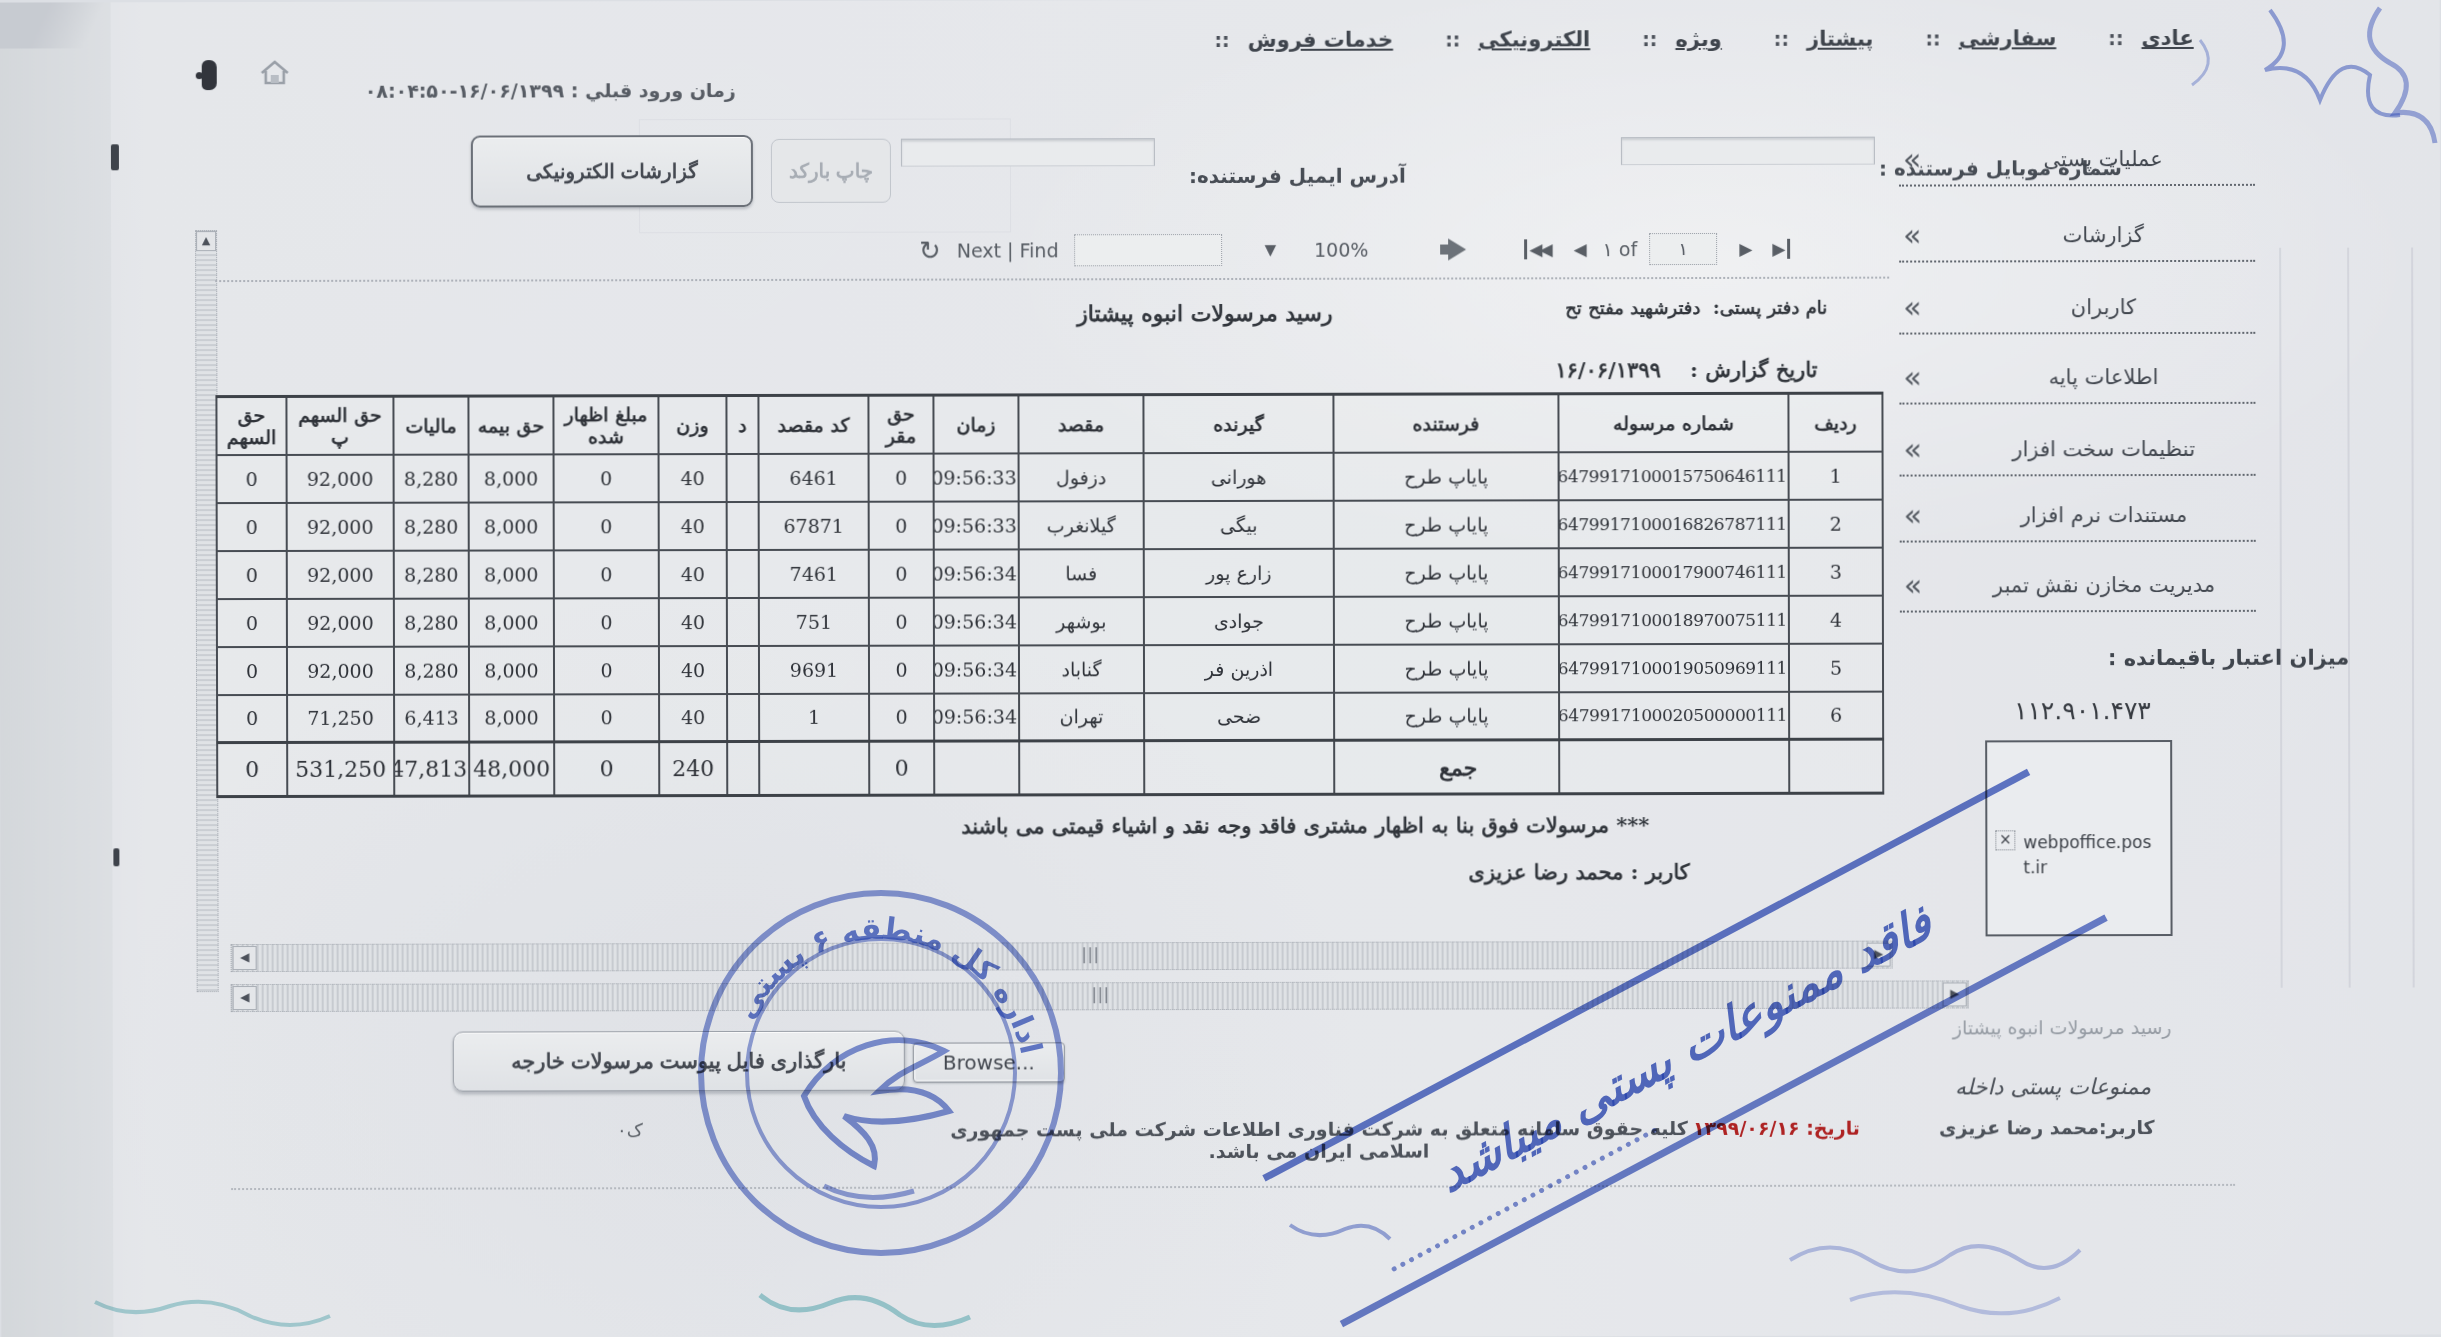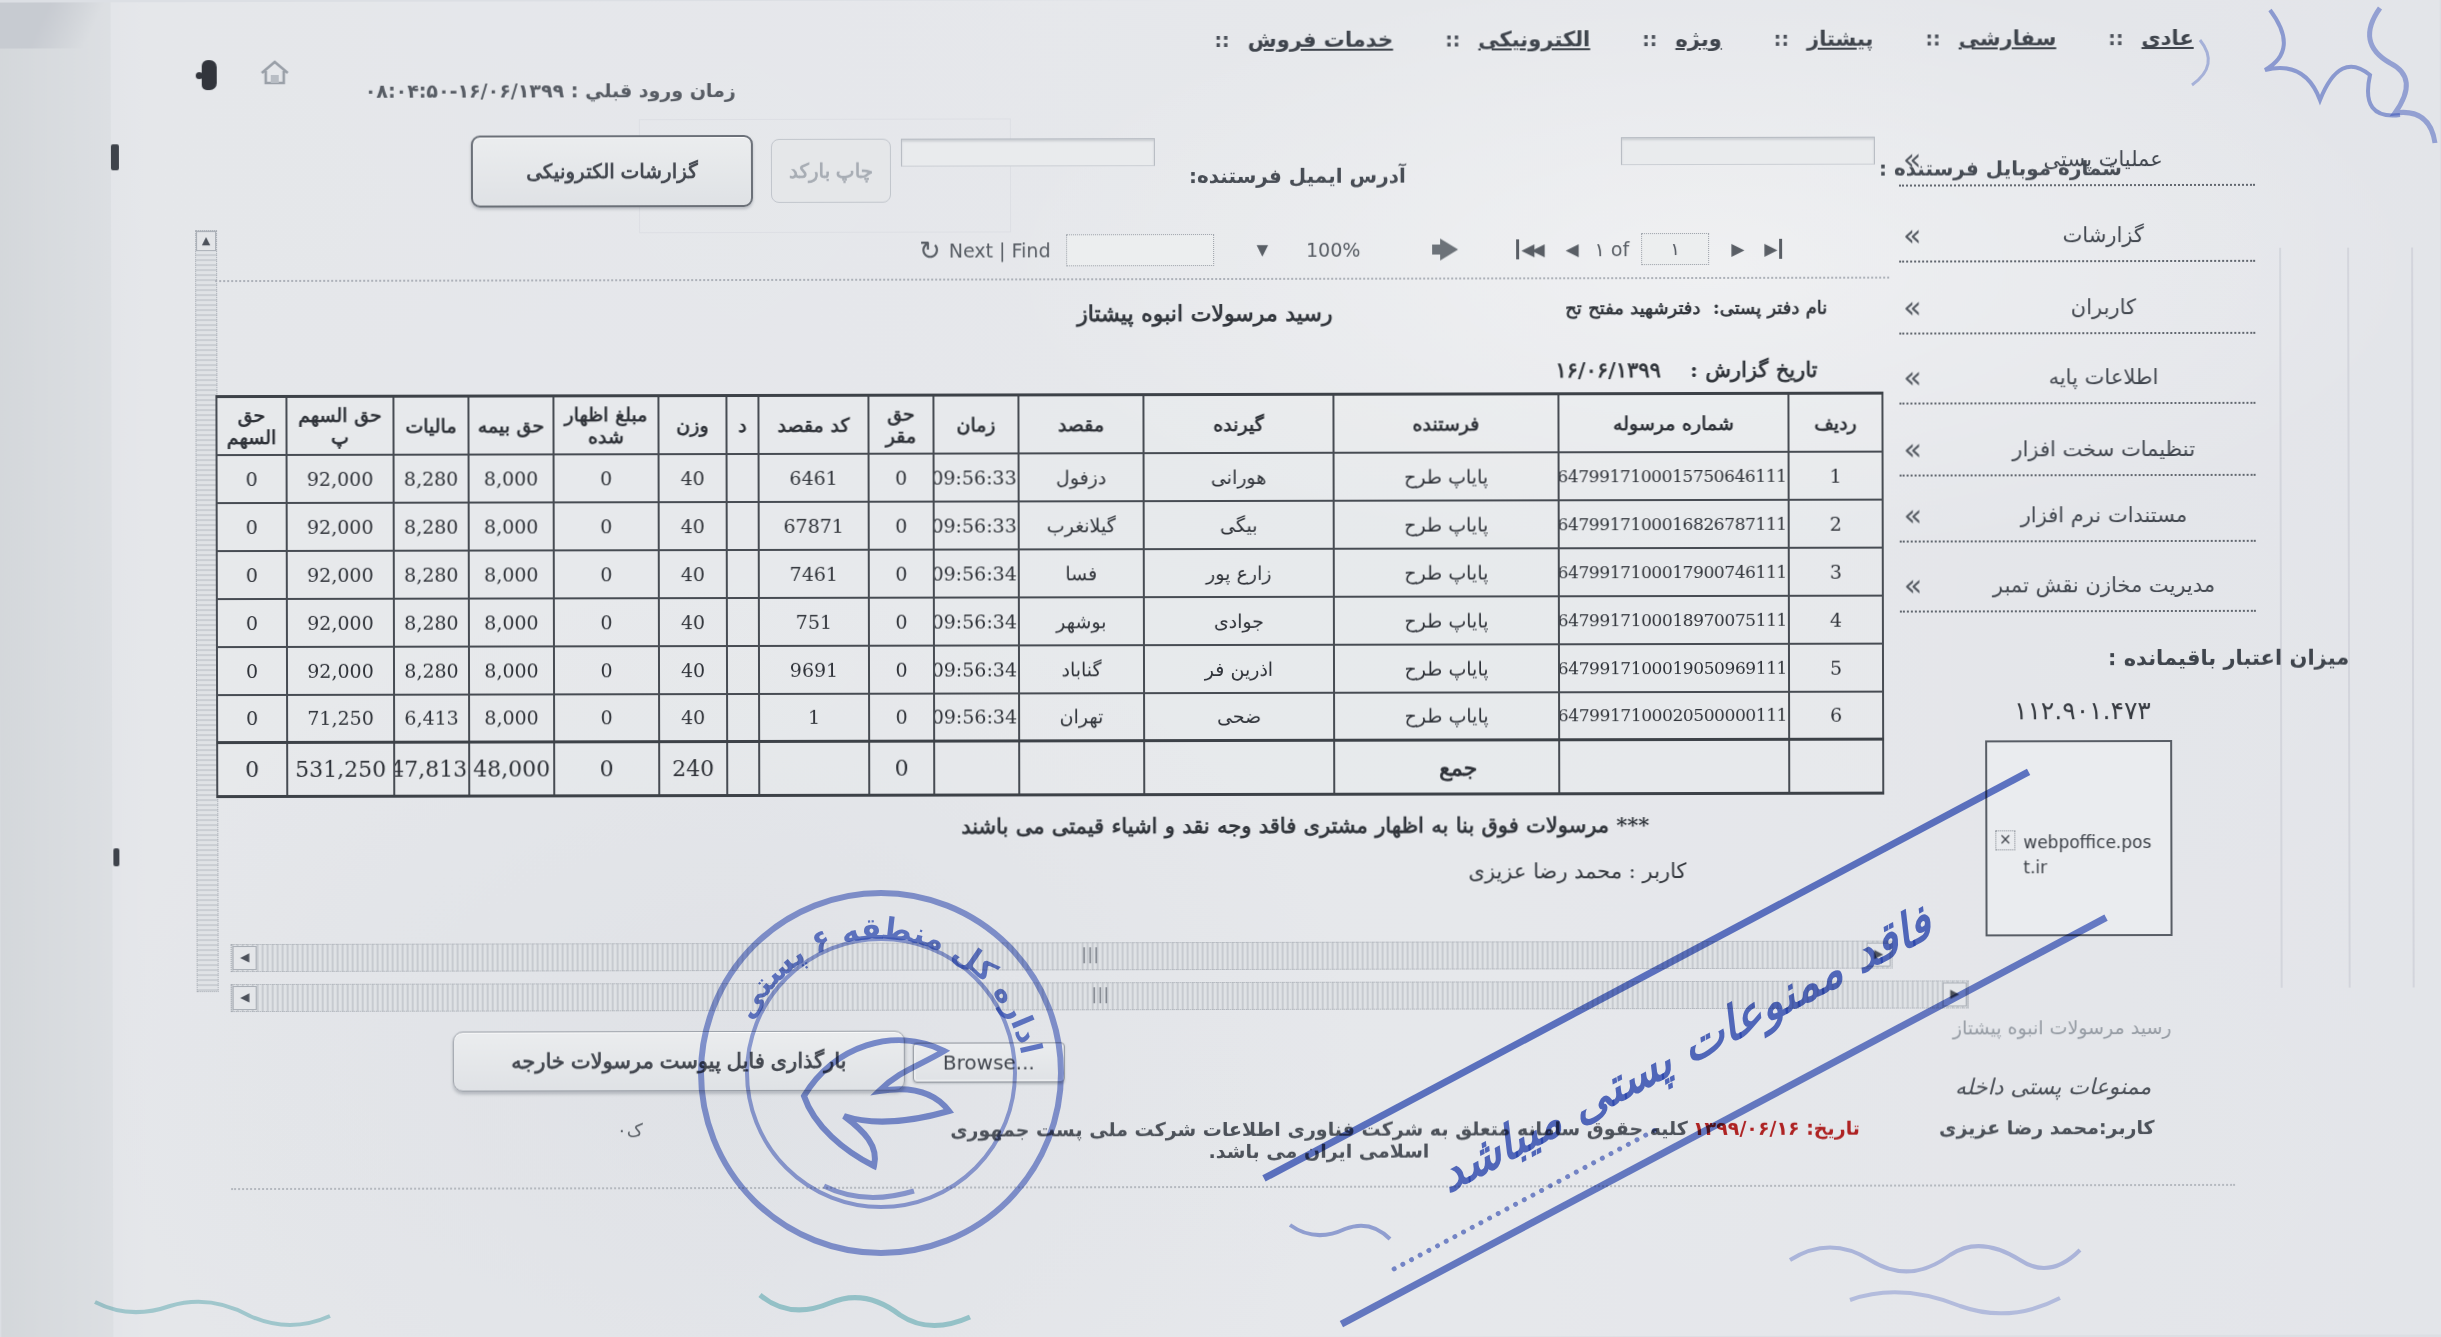--- a/index.html
+++ b/index.html
@@ -78,21 +78,21 @@
   table.report{position:absolute;left:216px;top:393px;width:1668px;border-collapse:collapse;table-layout:fixed;direction:rtl;font-family:"DejaVu Serif","Liberation Serif",serif;background:rgba(240,242,245,.25);}
   table.report th, table.report td{border:2px solid #454a52;text-align:center;color:#2c3037;overflow:hidden;}
   table.report thead tr{height:58px;}
   table.report th{font-size:19px;font-weight:bold;border-top:3px solid #3b4047;}
   table.report tbody tr{height:48px;}
   table.report td{font-size:19px;}
   table.report td.barcode{font-size:17px;letter-spacing:-.4px;}
   table.report tr.sum{height:54px;}
   table.report tr.sum td{font-size:22px;border-top:3px solid #3b4047;border-bottom:3px solid #3b4047;}
   .rep-note{left:900px;top:813px;width:810px;text-align:center;font-size:21px;font-weight:bold;color:#2f343b;}
-  .rep-user{left:1468px;top:860px;font-size:21px;font-weight:normal;color:#2f343b;text-align:right;}
+  .rep-user{left:1468px;top:860px;font-size:21px;font-weight:bold;color:#2f343b;text-align:right;}
 
   
   .hscroll{position:absolute;height:26px;background:repeating-linear-gradient(90deg,#c9cdd3 0 2px,#e2e5e9 2px 5px);border:1px dotted #a7adb5;}
   .hscroll .arr{position:absolute;top:1px;width:22px;height:22px;background:#e7e9ed;border:1px solid #aab0b8;font-size:12px;color:#4a505a;text-align:center;line-height:21px;}
   .hscroll .arr.left{left:1px;}
   .hscroll .arr.right{right:1px;}
   .hscroll .grip{position:absolute;left:850px;top:2px;font-size:15px;color:#6a707a;letter-spacing:1px;}
 
   
   .upload-btn{left:452px;top:1030px;width:452px;height:60px;border-radius:10px;font-size:21px;}
@@ -197,21 +197,21 @@
       <span class="xbox">×</span>
       <span class="txt">webpoffice.post.ir</span>
     </div>
   </div>
 
   <div class="vscroll">
     <span class="arr">▲</span>
   </div>
   <div class="toolbar">
     <span class="tb-icon" style="font-size:26px;">↻</span>
-    <span class="tb-text" style="margin-left:8px;">Next | Find</span>
+    <span class="tb-text" style="margin-left:16px;">Next | Find</span>
     <span class="tb-input" style="margin-left:16px;width:146px;"></span>
     <span class="tb-icon" style="margin-left:42px;font-size:15px;">▼</span>
     <span class="tb-text" style="margin-left:38px;">100%</span>
     <span class="arrow-solid" style="margin-left:80px;"></span>
     <span class="tb-icon pipe-l" style="margin-left:58px;font-size:17px;letter-spacing:-3px;">◀◀</span>
     <span class="tb-icon" style="margin-left:24px;font-size:17px;">◀</span>
     <span class="tb-text" style="margin-left:16px;">۱ of</span>
     <span class="tb-input" style="margin-left:12px;width:66px;text-align:center;font-size:17px;line-height:30px;color:#4a505a;">۱</span>
     <span class="tb-icon" style="margin-left:22px;font-size:17px;">▶</span>
     <span class="tb-icon pipe-r" style="margin-left:20px;font-size:17px;">▶</span>

